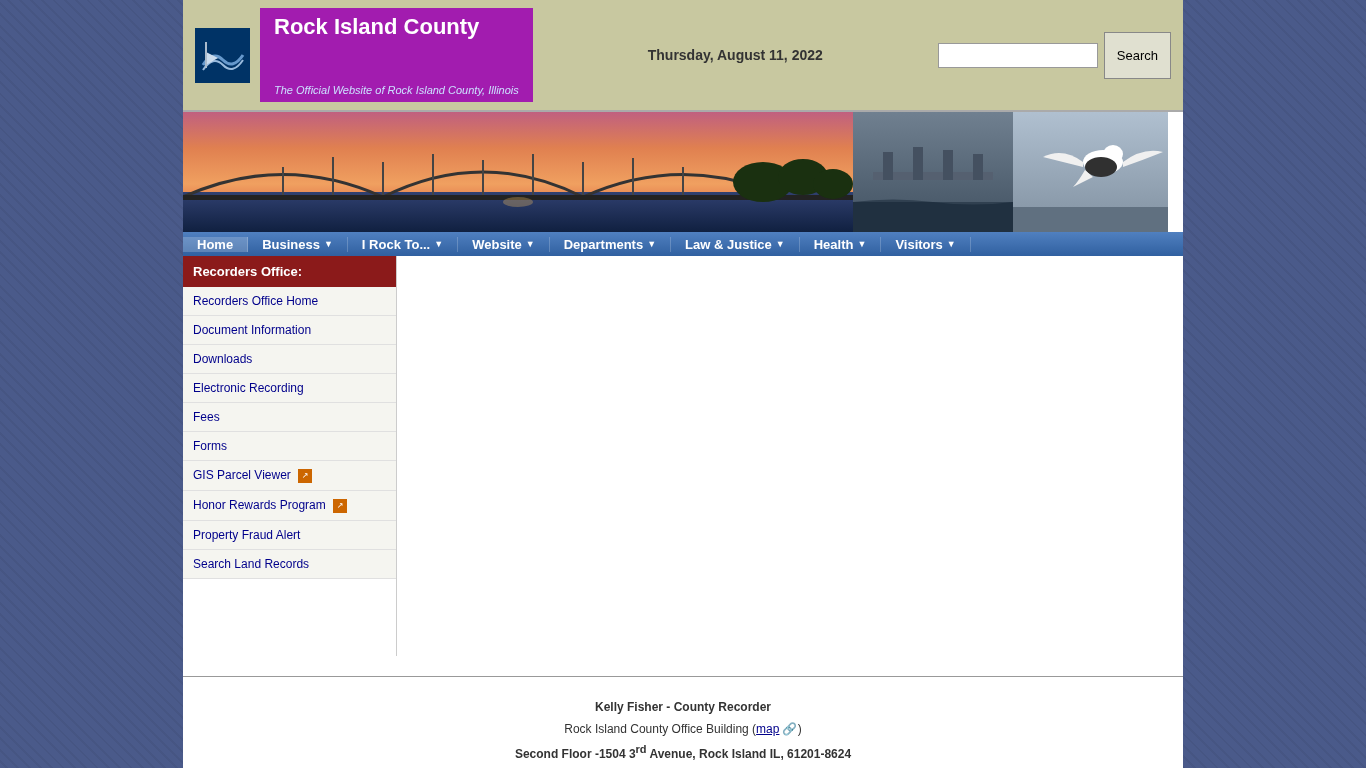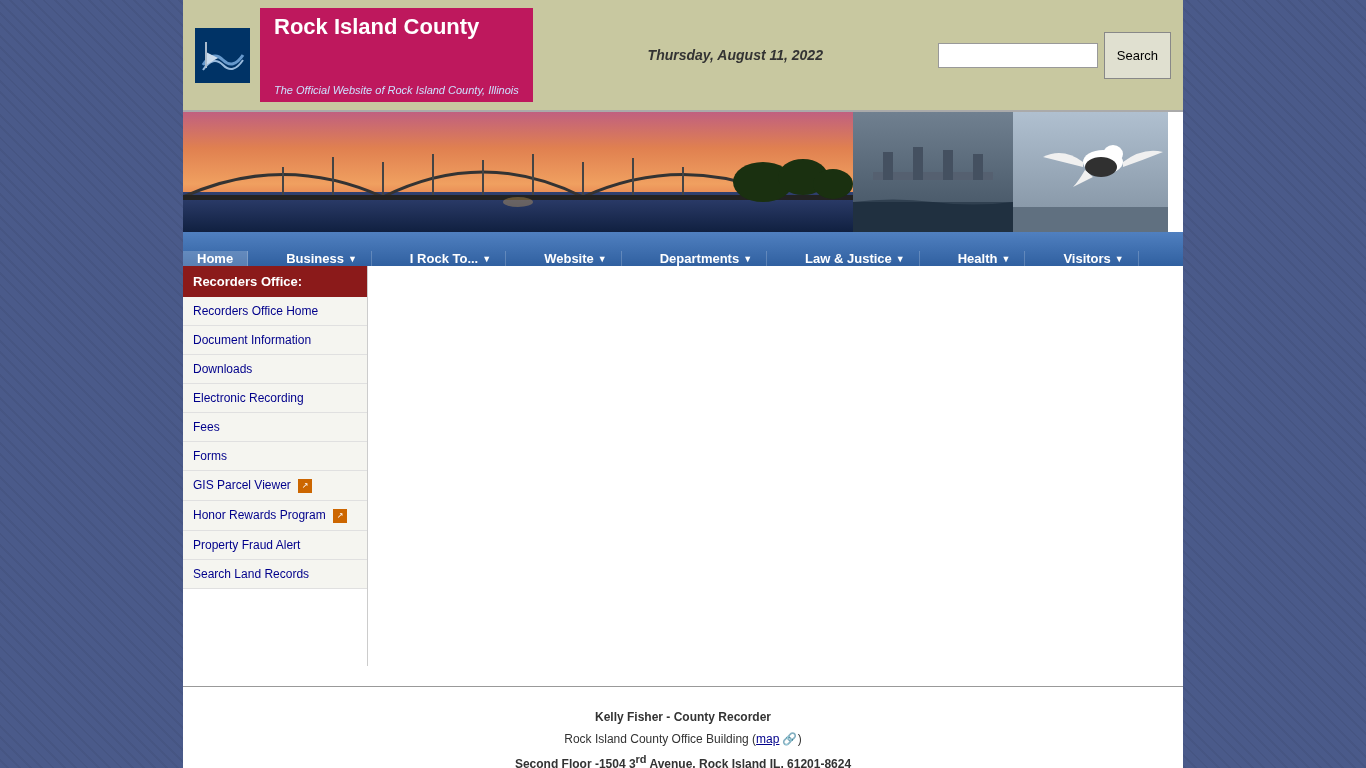--- a/index.html
+++ b/index.html
@@ -41,40 +41,39 @@
       display: flex;
       align-items: center;
       justify-content: center;
       overflow: hidden;
     }
     #logo-icon svg {
       width: 50px;
       height: 50px;
     }
     #logo-text-area {
-      background: #be185d;
+      background: #a21caf;
       padding: 6px 14px;
     }
     #logo-title {
       color: #fff;
       font-size: 22px;
       font-weight: bold;
     }
     #logo-subtitle {
       color: #cce0ff;
       font-size: 11px;
       font-style: italic;
       margin-top: 44px;
     }
     #header-center {
       text-align: center;
       font-weight: bold;
       font-size: 14px;
       color: #333;
-      font-style: italic;
     }
     #search-area {
       display: flex;
       align-items: center;
       gap: 6px;
     }
     #search-input {
       width: 160px;
       padding: 4px 6px;
       border: 1px solid #999;
@@ -110,23 +109,22 @@
     }
     #banner-right {
       flex: 0 0 155px;
       background: linear-gradient(180deg, #a0b0c0 0%, #d0d8e0 50%, #b0b8c0 100%);
       position: relative;
     }
     
     #nav {
       background: linear-gradient(180deg, #5080c0 0%, #3060a0 100%);
       display: flex;
-      align-items: flex-end;
-      height: 34px;
-      gap: 24px;
+      align-items: center;
+      height: 24px;
     }
     .nav-item {
       display: flex;
       align-items: center;
       padding: 0 14px;
       color: #fff;
       font-size: 13px;
       font-weight: bold;
       cursor: pointer;
       white-space: nowrap;
@@ -139,21 +137,21 @@
     .nav-arrow {
       font-size: 9px;
     }
     
     #main {
       display: flex;
       min-height: 400px;
     }
     
     #sidebar {
-      width: 185px;
+      width: 214px;
       flex-shrink: 0;
       border-right: 1px solid #ccc;
     }
     #sidebar-header {
       background: #8b1a1a;
       color: #fff;
       font-weight: bold;
       padding: 8px 10px;
       font-size: 13px;
     }

